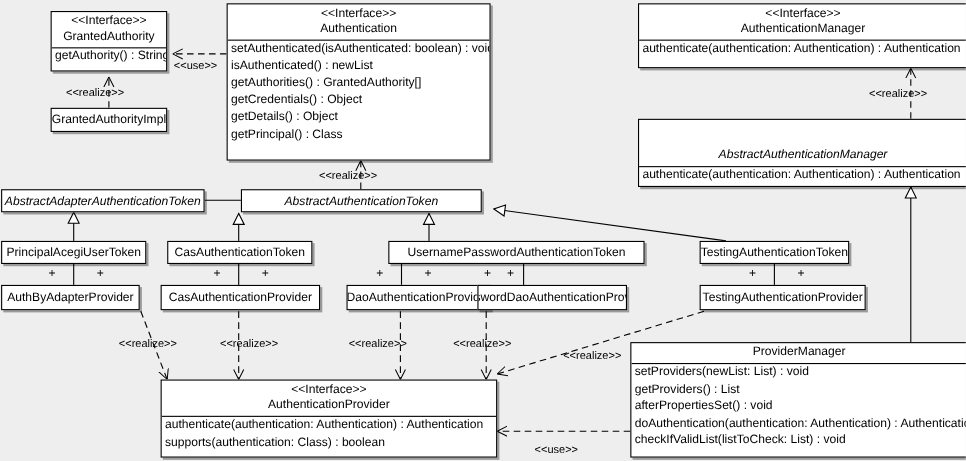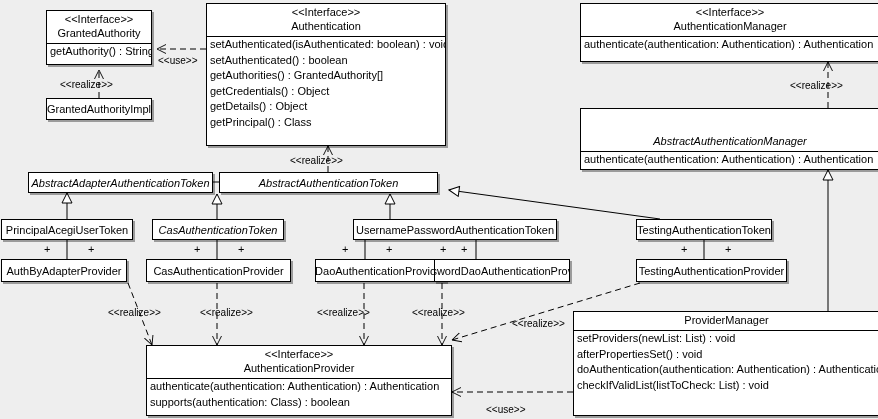--- a/index.html
+++ b/index.html
@@ -126,21 +126,21 @@
     <div class="simple">GrantedAuthorityImpl</div>
   </div>
 
   <div class="cls" style="left:206px;top:3px;width:240px;height:143px;">
     <div class="hdr">
       <span class="stereo">&lt;&lt;Interface&gt;&gt;</span>
       <span class="nm">Authentication</span>
     </div>
     <div class="ops sep">
       <div class="op">setAuthenticated(isAuthenticated: boolean) : void</div>
-      <div class="op">setAuthenticated() : boolean</div>
+      <div class="op">isAuthenticated() : newList</div>
       <div class="op">getAuthorities() : GrantedAuthority[]</div>
       <div class="op">getCredentials() : Object</div>
       <div class="op">getDetails() : Object</div>
       <div class="op">getPrincipal() : Class</div>
     </div>
   </div>
 
   <div class="cls" style="left:580px;top:3px;width:300px;height:59px;">
     <div class="hdr">
       <span class="stereo">&lt;&lt;Interface&gt;&gt;</span>
@@ -154,37 +154,37 @@
   <div class="cls" style="left:580px;top:108px;width:300px;height:62px;">
     <div class="hdr italic">
       <span class="nm">AbstractAuthenticationManager</span>
     </div>
     <div class="ops sep">
       <div class="op">authenticate(authentication: Authentication) : Authentication</div>
       <div class="op italic">doAuthentication(authentication : Authentication) : Authentication</div>
     </div>
   </div>
 
-  <div class="cls" style="left:1px;top:172px;width:185px;height:21px;margin-left:27px;">
+  <div class="cls" style="left:1px;top:172px;width:185px;height:21px;">
     <div class="simple italic">AbstractAdapterAuthenticationToken</div>
   </div>
 
   <div class="cls" style="left:219px;top:172px;width:219px;height:21px;">
     <div class="simple italic">AbstractAuthenticationToken</div>
   </div>
 
   <div class="cls" style="left:1px;top:219px;width:132px;height:21px;">
     <div class="simple">PrincipalAcegiUserToken</div>
   </div>
 
-  <div class="cls" style="left:152px;top:219px;width:132px;height:21px;font-style:italic;">
+  <div class="cls" style="left:152px;top:219px;width:132px;height:21px;">
     <div class="simple">CasAuthenticationToken</div>
   </div>
 
-  <div class="cls" style="left:353px;top:219px;width:204px;height:21px;text-align:center;">
+  <div class="cls" style="left:353px;top:219px;width:233px;height:21px;text-align:center;">
     <div class="simple">UsernamePasswordAuthenticationToken</div>
   </div>
 
   <div class="cls" style="left:636px;top:219px;width:136px;height:21px;">
     <div class="simple">TestingAuthenticationToken</div>
   </div>
 
   <div class="cls" style="left:1px;top:259px;width:126px;height:23px;">
     <div class="simple">AuthByAdapterProvider</div>
   </div>
@@ -215,20 +215,21 @@
       <div class="op">supports(authentication: Class) : boolean</div>
     </div>
   </div>
 
   <div class="cls" style="left:573px;top:311px;width:307px;height:105px;">
     <div class="hdr">
       <span class="nm">ProviderManager</span>
     </div>
     <div class="ops sep">
       <div class="op">setProviders(newList: List) : void</div>
+      <div class="op">getProviders() : List</div>
       <div class="op">afterPropertiesSet() : void</div>
       <div class="op">doAuthentication(authentication: Authentication) : Authentication</div>
       <div class="op">checkIfValidList(listToCheck: List) : void</div>
     </div>
   </div>
 
   <div class="lbl" style="left:158px;top:55px;">&lt;&lt;use&gt;&gt;</div>
   <div class="lbl" style="left:60px;top:79px;">&lt;&lt;realize&gt;&gt;</div>
   <div class="lbl" style="left:290px;top:155px;">&lt;&lt;realize&gt;&gt;</div>
   <div class="lbl" style="left:790px;top:80px;">&lt;&lt;realize&gt;&gt;</div>

